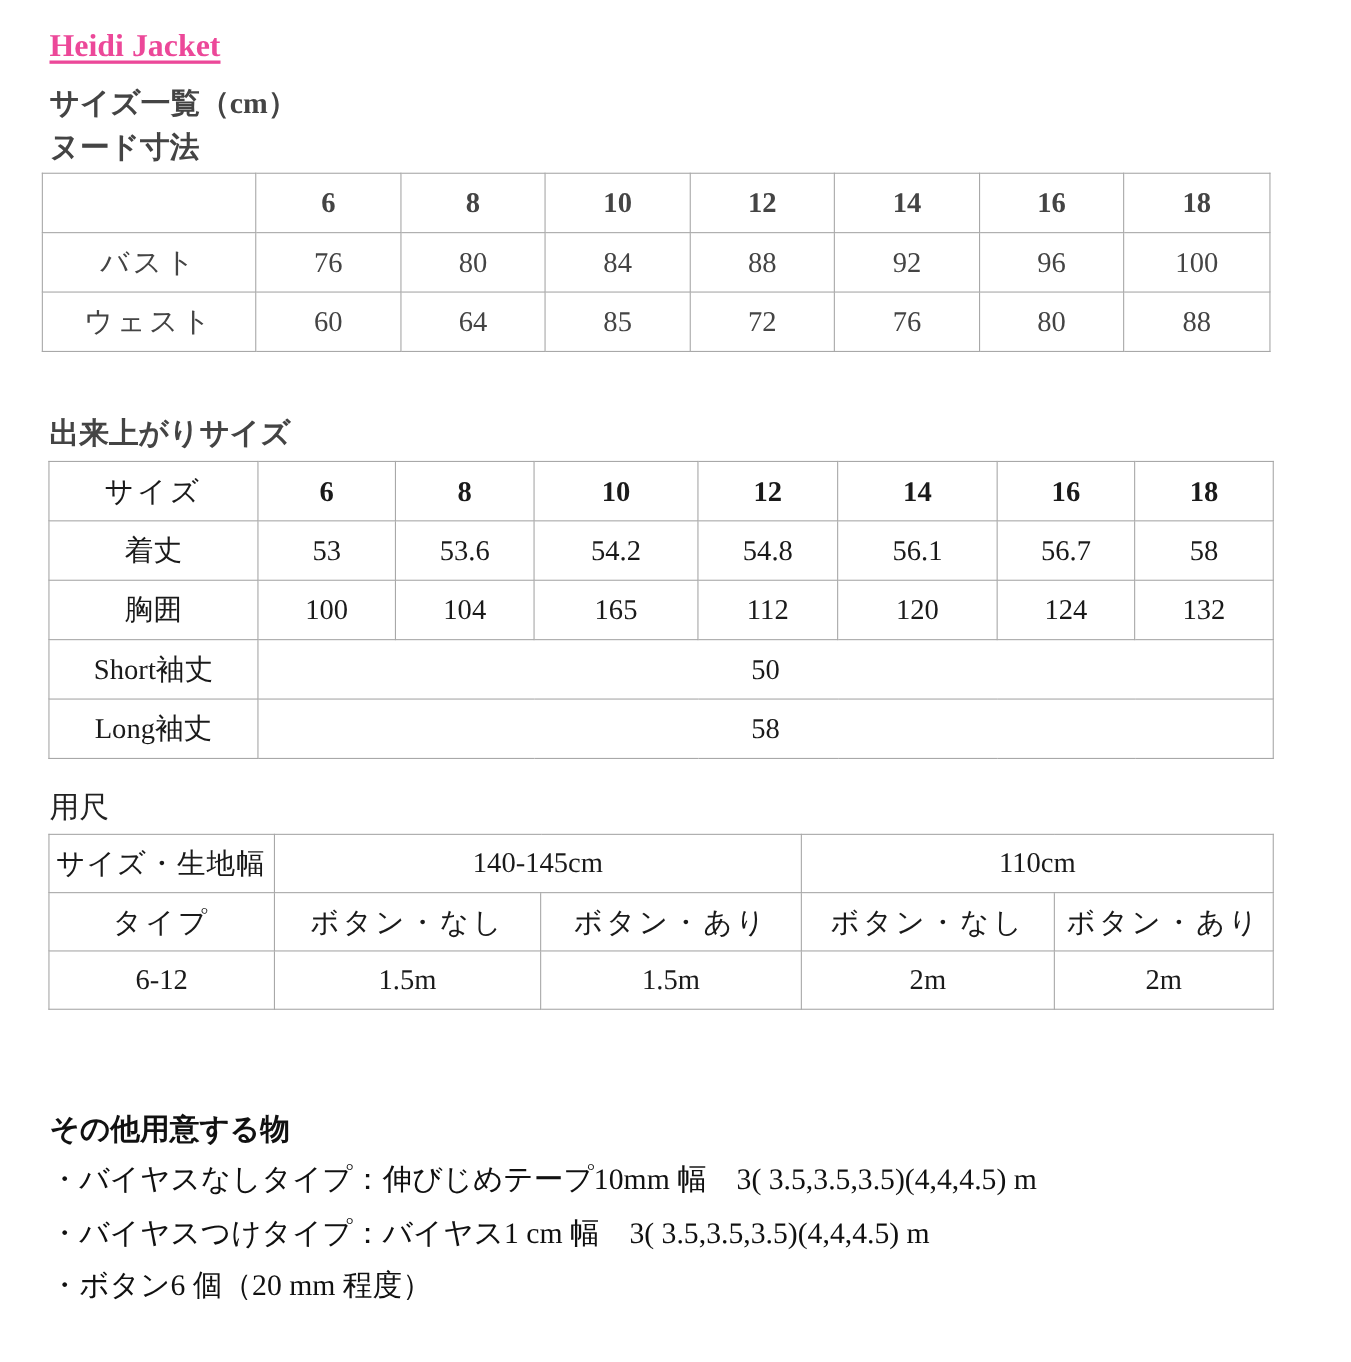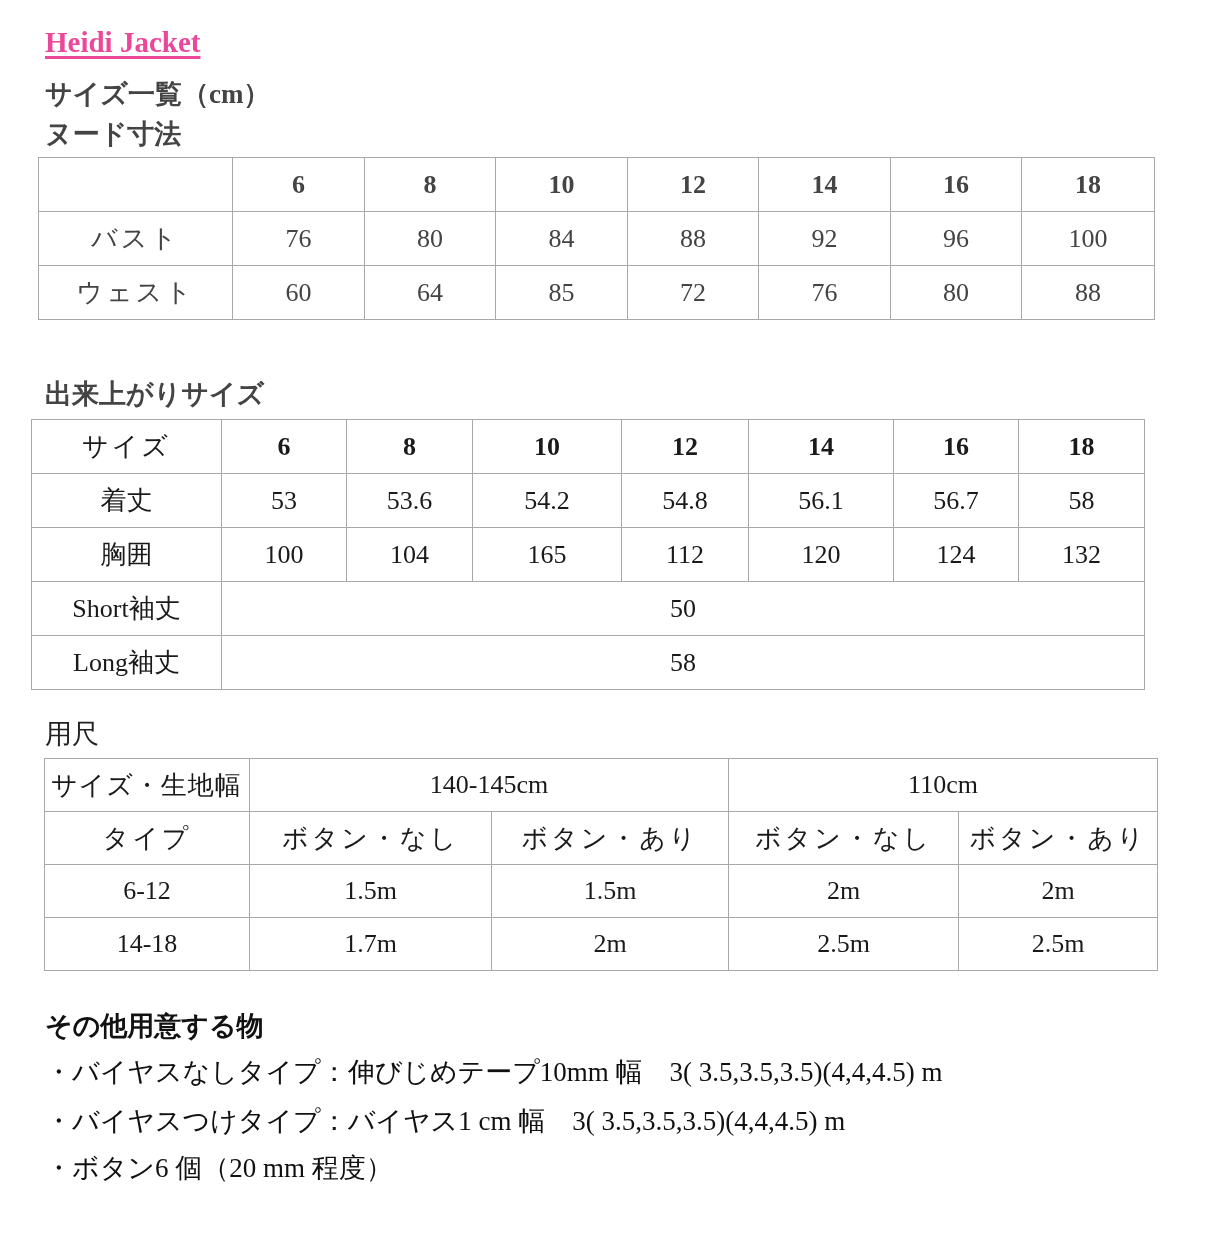--- a/index.html
+++ b/index.html
@@ -75,21 +75,21 @@
     <td>72</td>
     <td>76</td>
     <td>80</td>
     <td>88</td>
   </tr>
 </tbody>
   </table>
 
 <div class="abs h2" style="left:45px;top:376px;">出来上がりサイズ</div>
 
-<table class="t2" style="left:31px;top:419px;width:1114px;">
+<table class="t2" style="left:44px;top:419px;width:1114px;">
   <colgroup>
     <col style="width:190px">
       <col style="width:125px">
       <col style="width:126px">
       <col style="width:149px">
     <col style="width:127px">
       <col style="width:145px">
       <col style="width:125px">
       <col style="width:126px">
   </colgroup>
@@ -158,26 +158,19 @@
     <td class="jp-spaced">ボタン・なし</td>
     <td class="jp-spaced">ボタン・あり</td>
   </tr>
   <tr>
     <td>6-12</td>
     <td>1.5m</td>
     <td>1.5m</td>
     <td>2m</td>
     <td>2m</td>
   </tr>
-  <tr>
-    <td>14-18</td>
-    <td>1.7m</td>
-    <td>2m</td>
-    <td>2.5m</td>
-    <td>2.5m</td>
-  </tr>
 </tbody>
   </table>
 
 <div class="abs h2 dark" style="left:45px;top:1008px;color:#111;text-align:right;">その他用意する物</div>
 <div class="abs notes" style="top:1054px;">・バイヤスなしタイプ：伸びじめテープ10mm 幅　3( 3.5,3.5,3.5)(4,4,4.5) m</div>
 <div class="abs notes" style="top:1103px;">・バイヤスつけタイプ：バイヤス1 cm 幅　3( 3.5,3.5,3.5)(4,4,4.5) m</div>
 <div class="abs notes" style="top:1150px;">・ボタン6 個（20 mm 程度）</div>
 
 </body></html>

